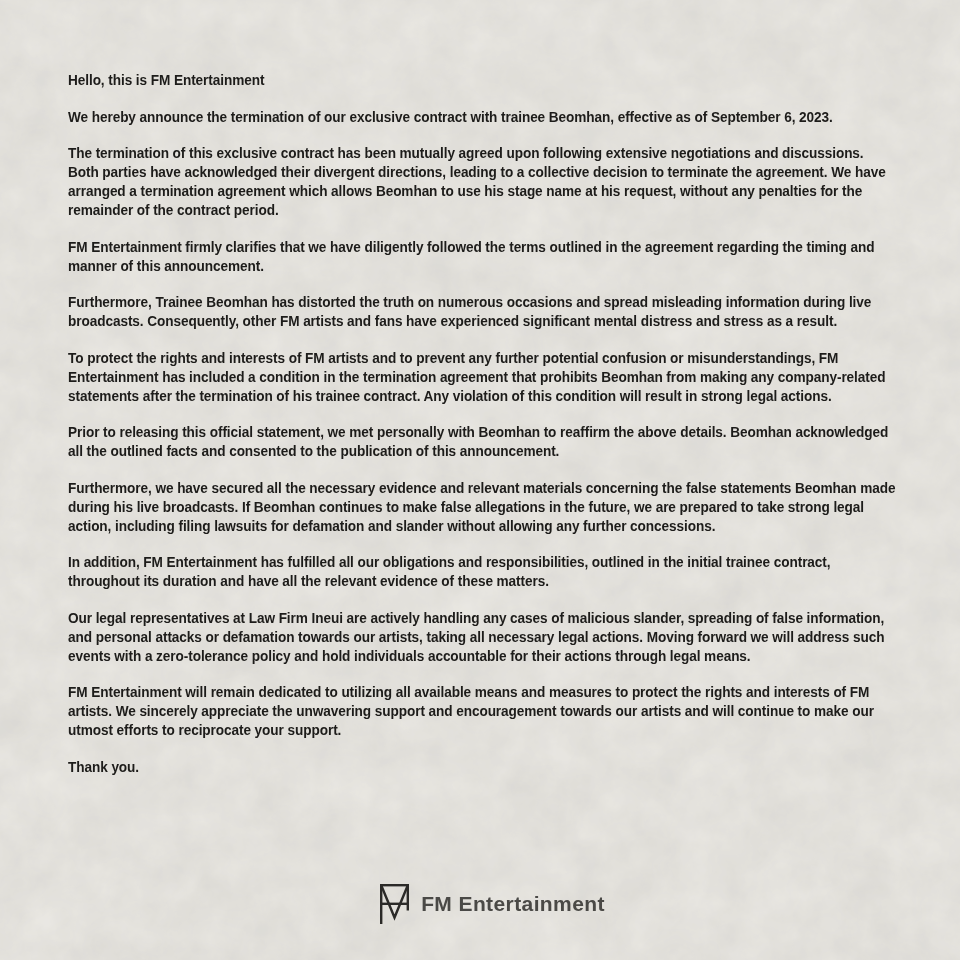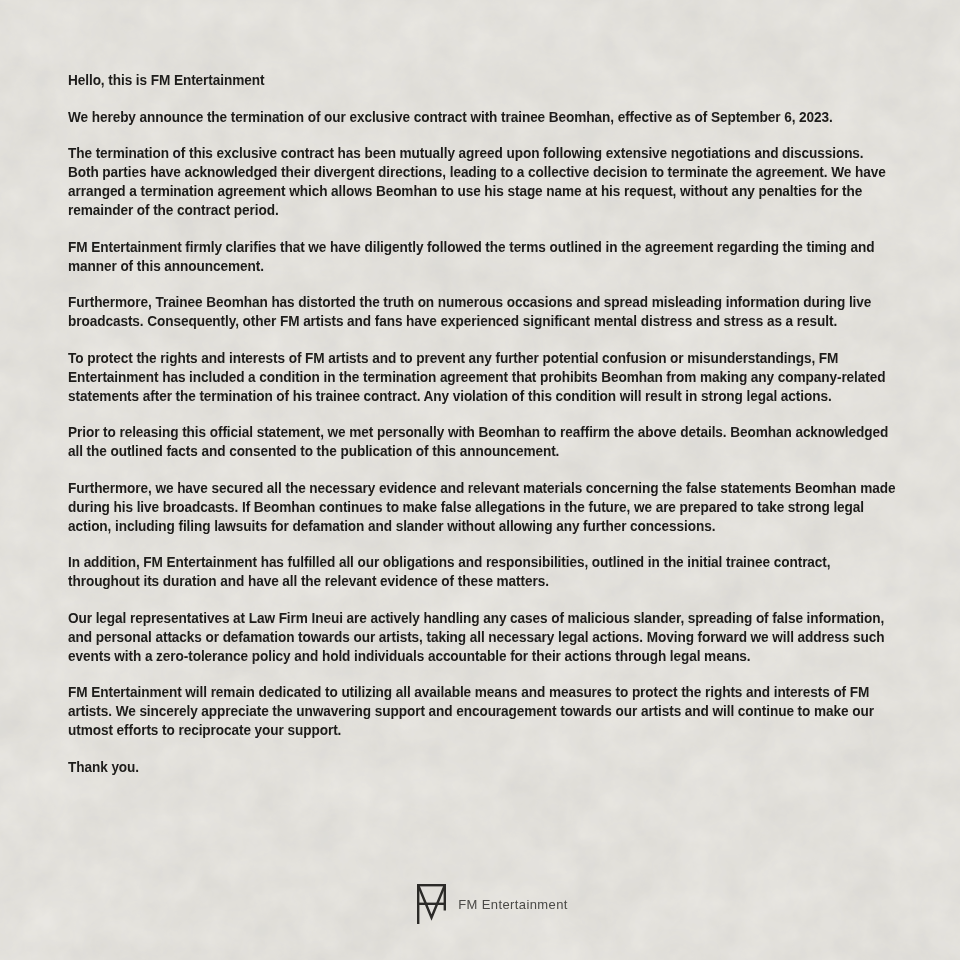--- a/index.html
+++ b/index.html
@@ -45,22 +45,22 @@
     display:flex;justify-content:center;align-items:center;gap:11px;
     margin-left:12px;
   }
   .logo-mark{display:block;}
   .logo-mark path{
     fill:none;
     stroke:var(--logo-mark);
     stroke-width:2.4;
   }
   .logo-text{
-    font-weight:400;
-    font-size:13px;
+    font-weight:700;
+    font-size:21px;
     letter-spacing:0.4px;
     color:var(--logo-gray);
     white-space:nowrap;
   }
 </style>
 </head>
 <body>
 
 <div class="page">
 

